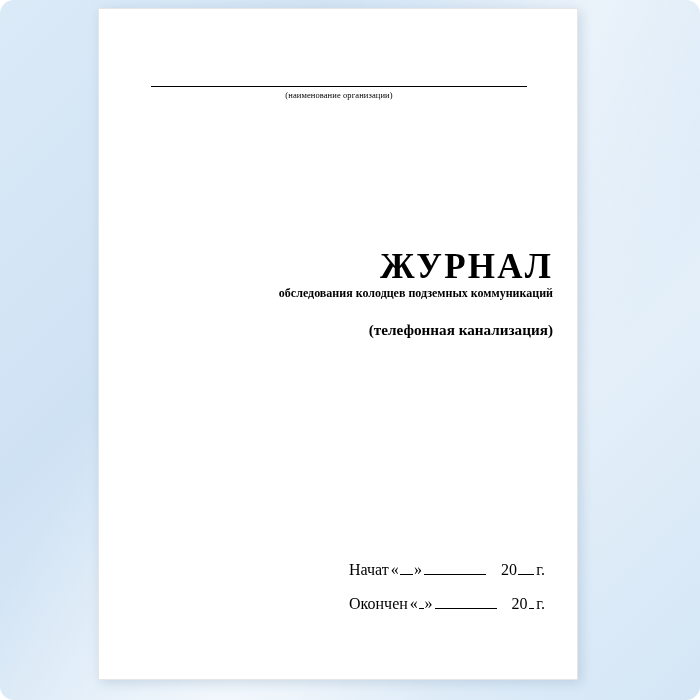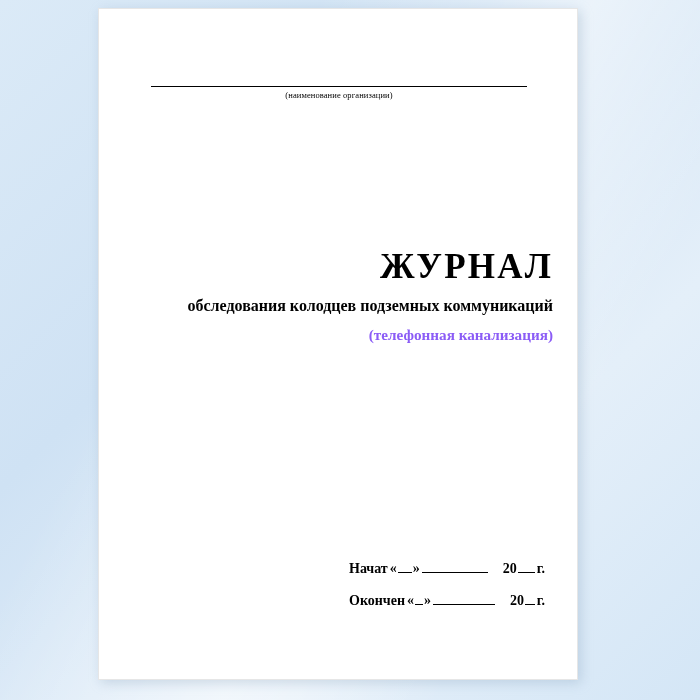--- a/index.html
+++ b/index.html
@@ -11,20 +11,21 @@
     height: 700px;
     overflow: hidden;
     font-family: "Liberation Serif", serif;
     background: #ffffff;
   }
   .stage {
     position: relative;
     width: 700px;
     height: 700px;
     background: linear-gradient(135deg, #dbeaf7 0%, #cfe2f4 35%, #e4eff9 70%, #d4e6f6 100%);
+    border-radius: 14px;
   }
   
   .stage::before {
     content: "";
     position: absolute;
     left: -10%;
     top: -20%;
     width: 140%;
     height: 150%;
     background: linear-gradient(118deg, rgba(255,255,255,0.00) 30%, rgba(255,255,255,0.55) 48%, rgba(255,255,255,0.00) 62%);
@@ -81,45 +82,44 @@
     text-align: right;
   }
   .doc-title {
     font-size: 35px;
     font-weight: bold;
     letter-spacing: 2.2px;
     line-height: 1.05;
     color: #000000;
   }
   .doc-subtitle {
-    font-size: 16px;
+    font-size: 12px;
     font-weight: bold;
-    margin-top: 10px;
     line-height: 1.25;
     color: #000000;
   }
   .doc-subtitle2 {
     font-size: 15.2px;
     font-weight: bold;
-    margin-top: 9px;
+    margin-top: 19px;
     line-height: 1.25;
-    color: #8b5cf6;
+    color: #000000;
   }
 
   .dates-block {
     position: absolute;
     left: 250px;
     top: 552px;
     width: 196px;
   }
   .date-row {
     display: flex;
     align-items: baseline;
-    font-size: 14px;
-    font-weight: bold;
+    font-size: 16px;
+    font-weight: normal;
     color: #000000;
     margin-bottom: 16px;
     white-space: nowrap;
   }
   .date-label {
     margin-right: 2px;
   }
   .date-quote-open {
     margin-right: 0px;
   }

